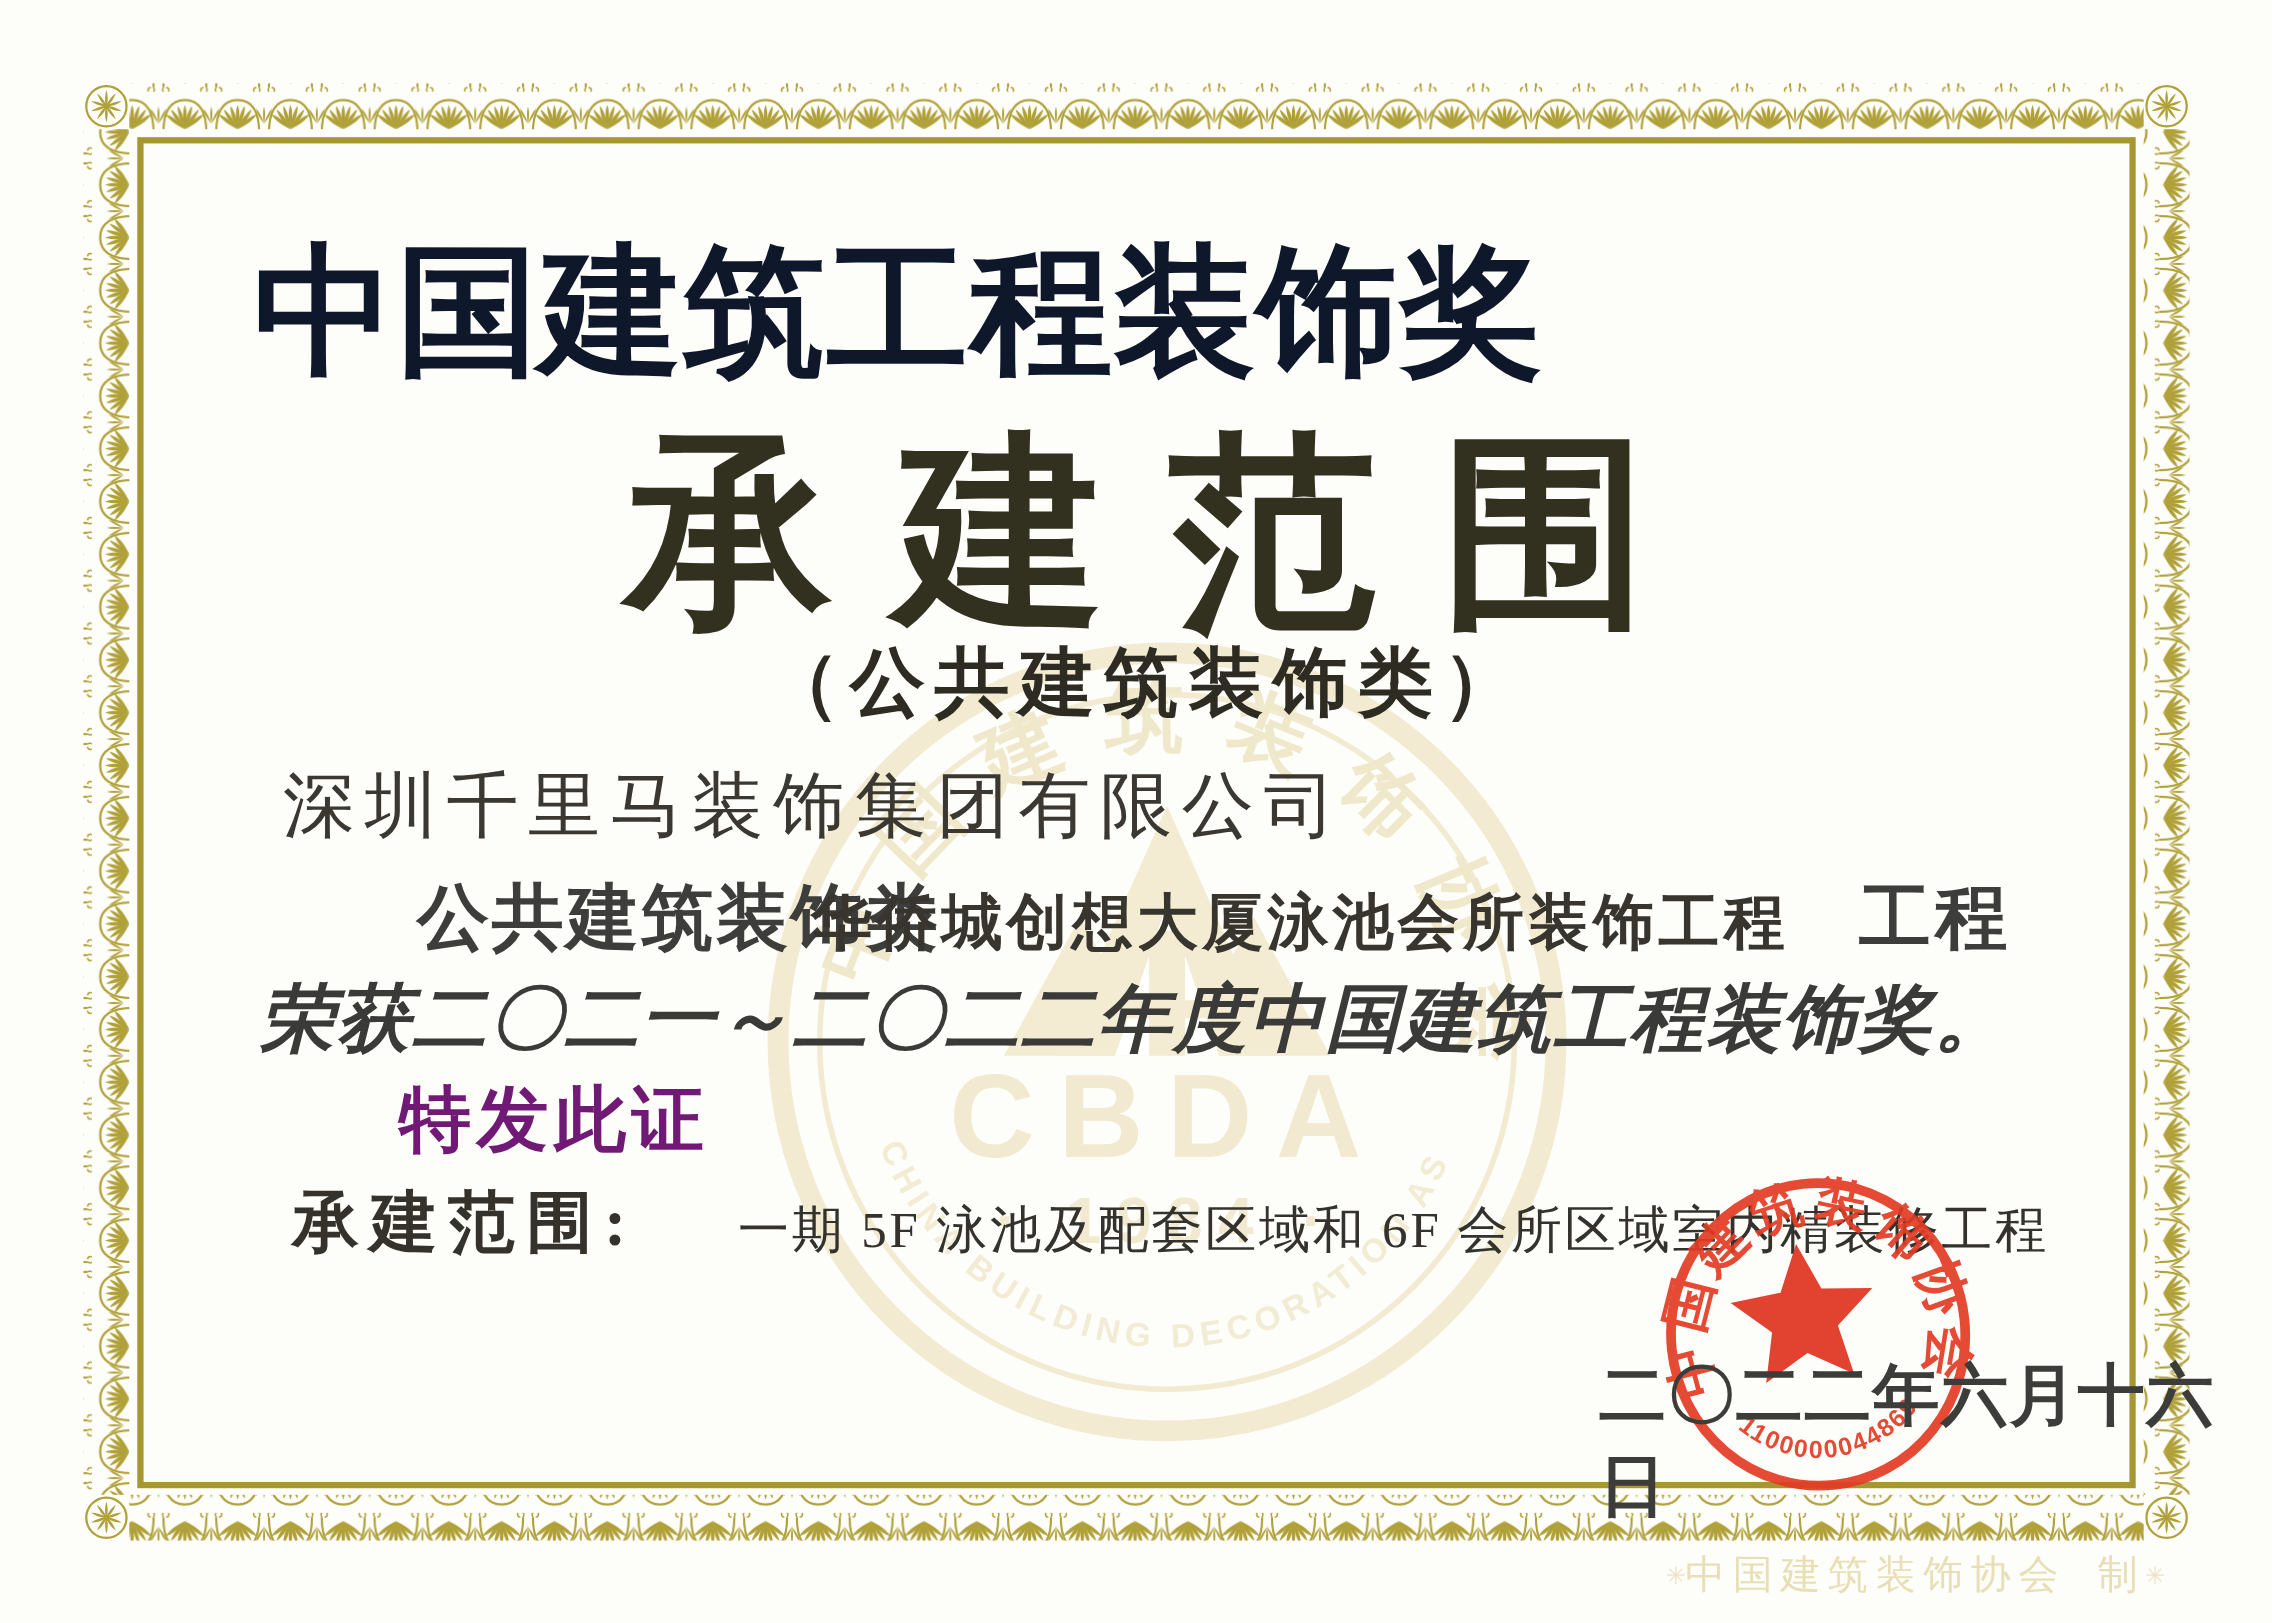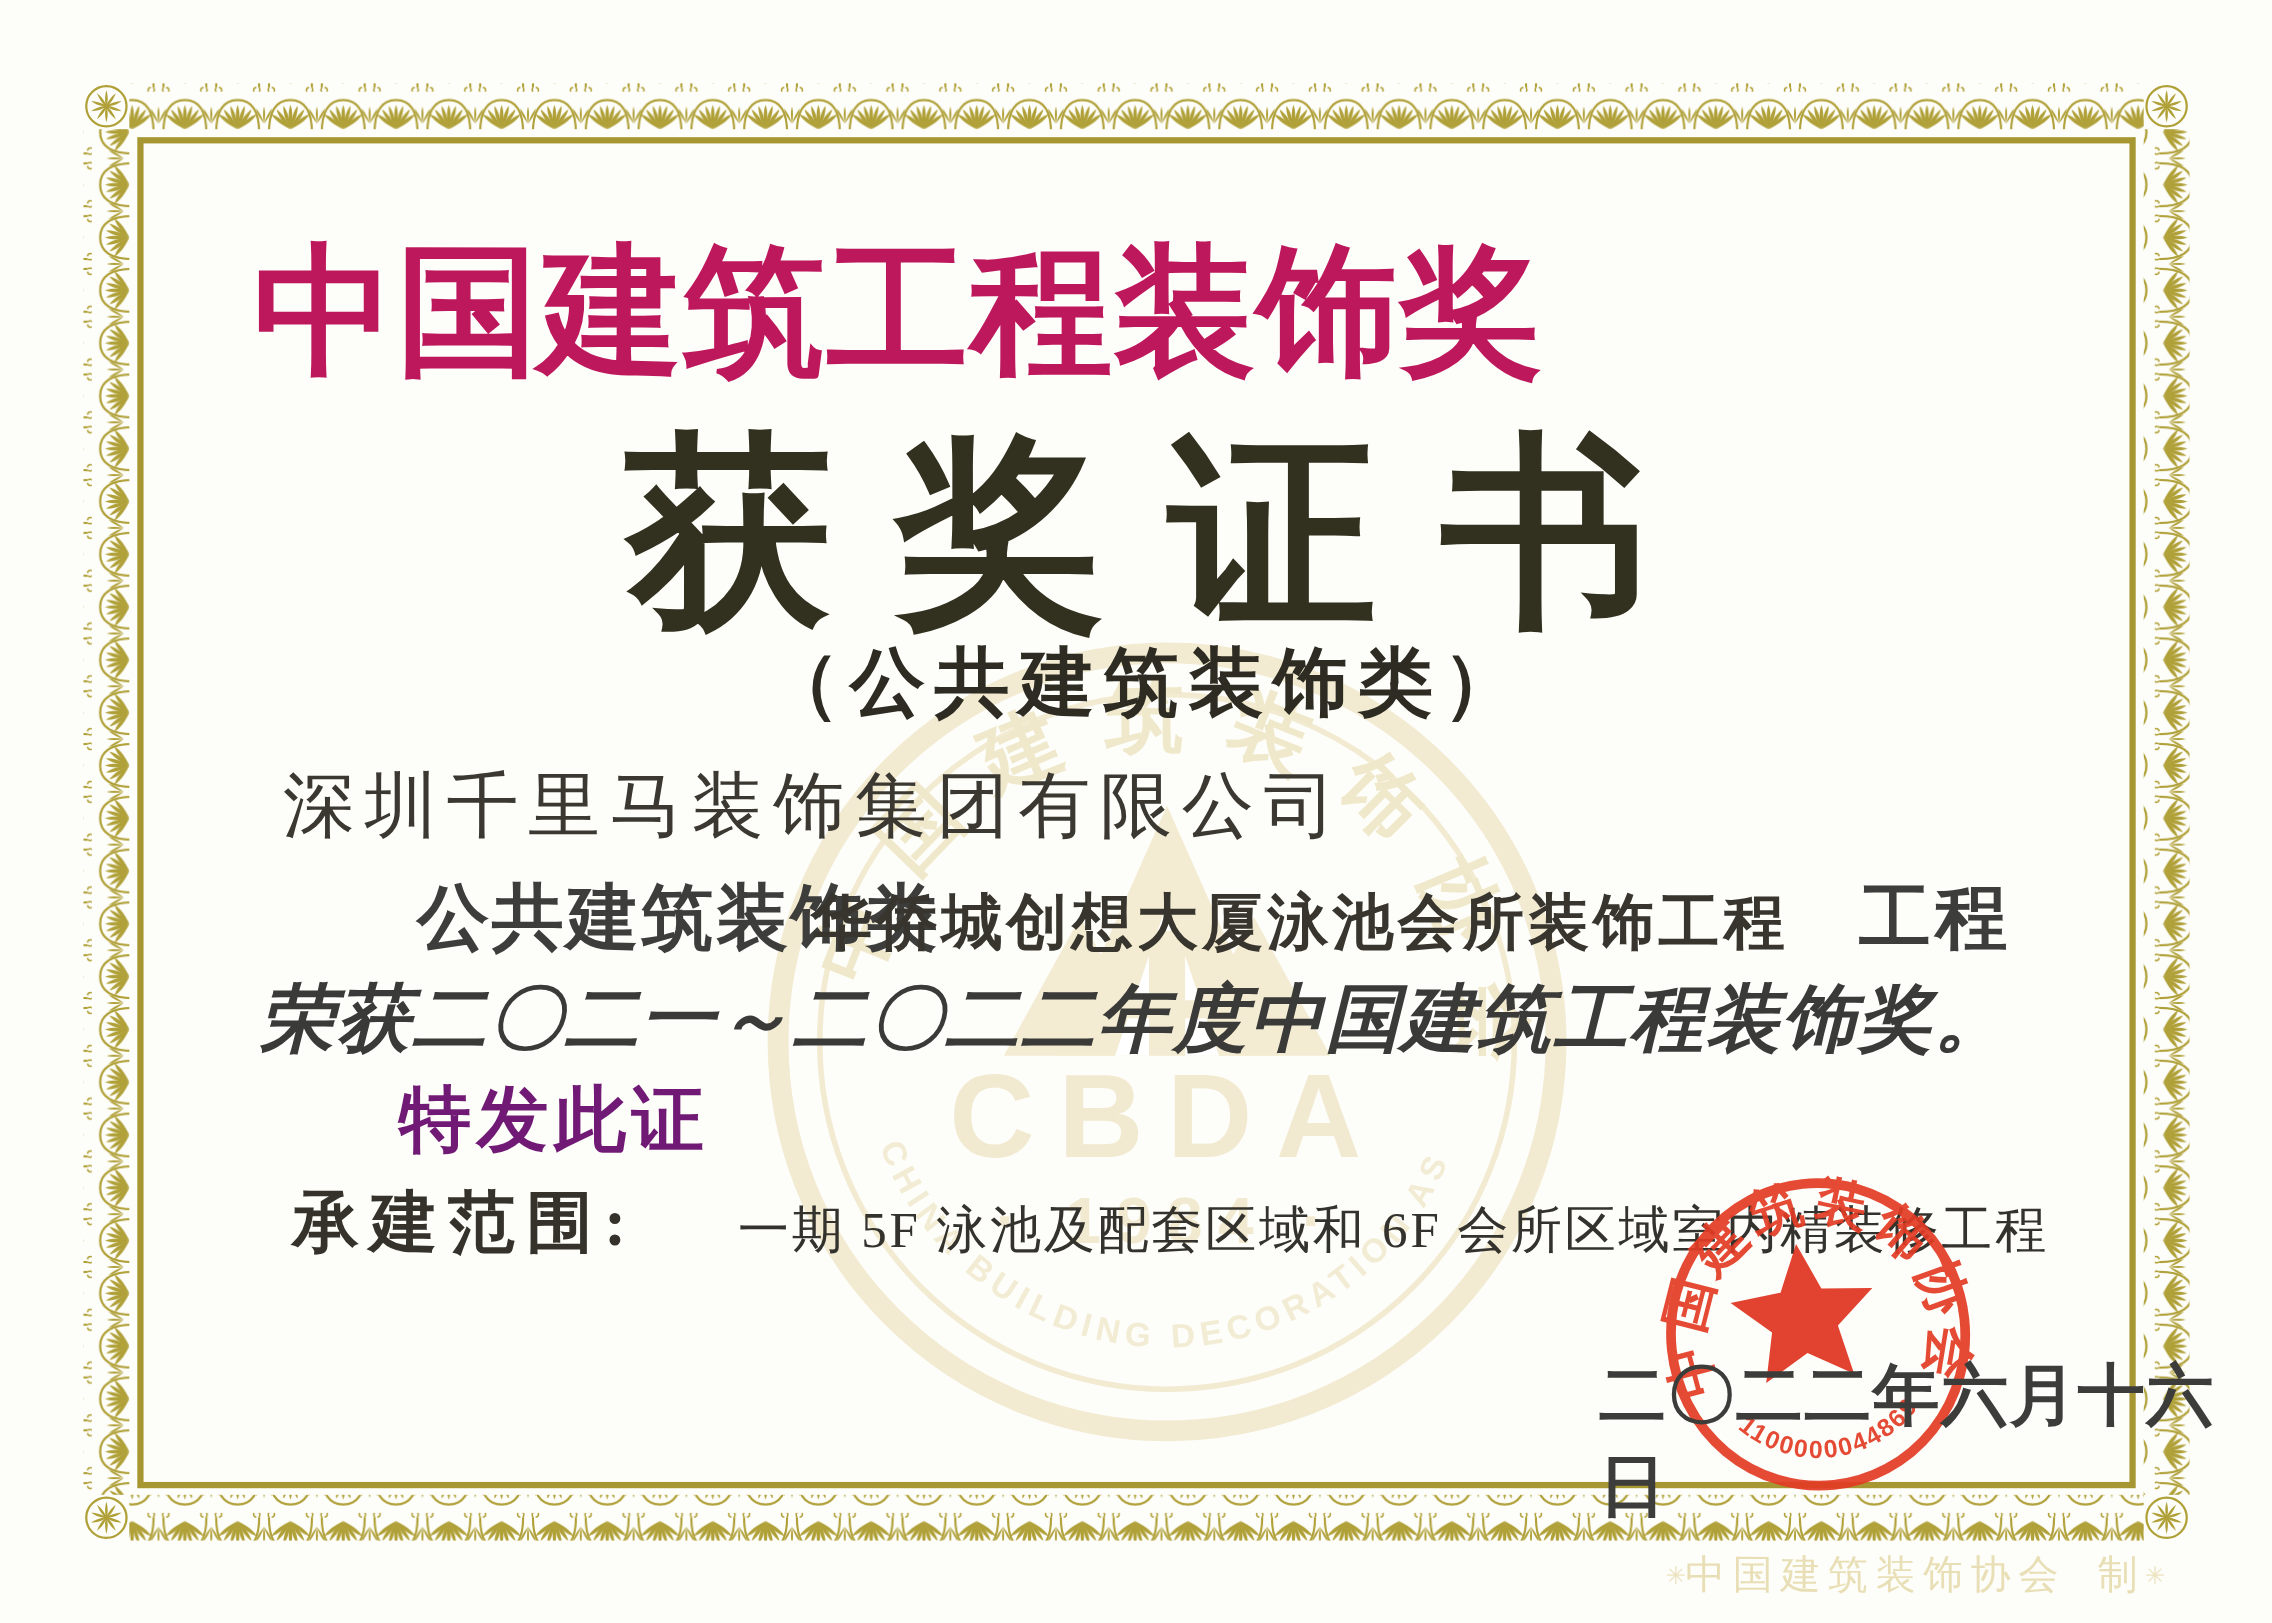--- a/index.html
+++ b/index.html
@@ -6,21 +6,21 @@
   body{
     width:2273px;height:1624px;position:relative;overflow:hidden;
     background:#fdfdf9;
     font-family:"Liberation Serif", serif;
   }
   .abs{position:absolute;}
   
   .award-title{
     left:0;top:217px;width:1797px;text-align:center;
     font-size:142px;font-weight:700;letter-spacing:1.4px;
-    color:#be185d;font-family:"Liberation Serif", serif;
+    color:#0f172a;font-family:"Liberation Serif", serif;
   }
   .cert-title{
     left:0;top:395px;width:2273px;text-align:center;
     font-size:208px;font-weight:700;
     letter-spacing:64px;padding-left:64px;box-sizing:border-box;
     color:#32301f;font-family:"Liberation Serif", serif;
   }
   .category{
     left:0;top:633px;width:2273px;text-align:center;
     font-size:75px;font-weight:600;letter-spacing:9.7px;padding-left:9.7px;
@@ -189,21 +189,21 @@
       <textPath href="#sealTopArc" startOffset="4">中国建筑装饰协会</textPath>
     </text>
     <text font-family="Liberation Sans, sans-serif" font-size="36" font-weight="700" fill="#e23b24" letter-spacing="3">
       <textPath href="#sealNumArc" startOffset="10">1100000044869</textPath>
     </text>
   </g>
 </svg>
 
 <div class="abs award-title" style="z-index:4;">中国建筑工程装饰奖</div>
 
-<div class="abs cert-title" style="z-index:4;">获奖证书</div>
+<div class="abs cert-title" style="z-index:4;">承建范围</div>
 
 <div class="abs category" style="z-index:4;">（公共建筑装饰类）</div>
 
 <div class="abs company" style="z-index:4;">深圳千里马装饰集团有限公司</div>
 
 <div class="abs awarded-prefix" style="z-index:4;">公共建筑装饰类</div>
 
 <div class="abs project-name" style="z-index:4;">华侨城创想大厦泳池会所装饰工程</div>
 
 <div class="abs project-suffix" style="z-index:4;">工程</div>

